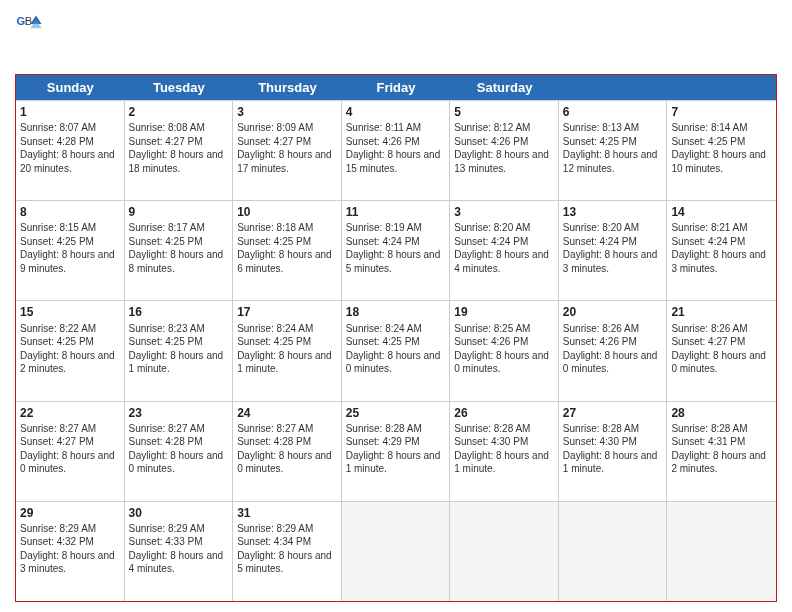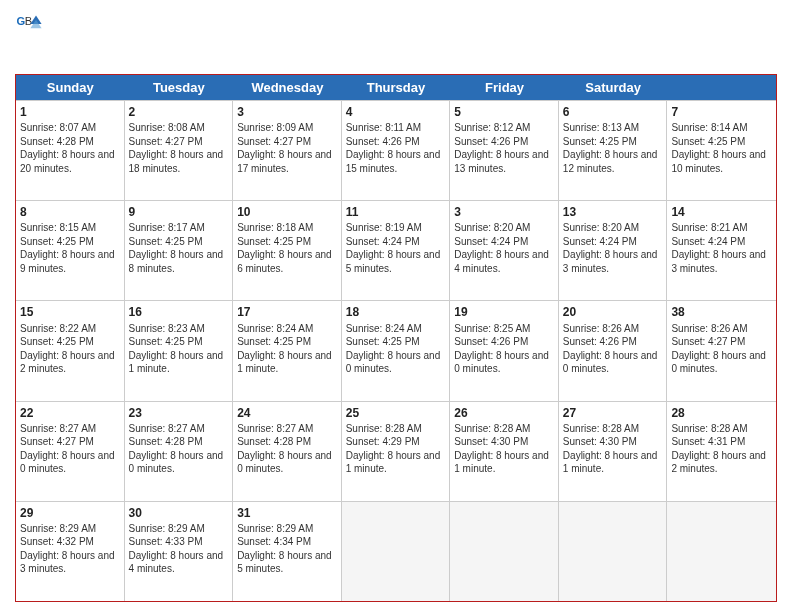--- a/index.html
+++ b/index.html
@@ -129,21 +129,20 @@
     <div class="title-area">
       <div class="month-title"></div>
       <div class="location"></div>
     </div>
   </div>
 
   <div class="calendar">
     <div class="cal-header">
     <div class="cal-header-cell">Sunday</div>
         <div class="cal-header-cell">Tuesday</div>
-        <div class="cal-header-cell">Wednesday</div>
         <div class="cal-header-cell">Thursday</div>
         <div class="cal-header-cell">Friday</div>
         <div class="cal-header-cell">Saturday</div>
       </div>
     <div class="cal-body">
     <div class="cal-row">
           <div class="cal-cell">
             <span class="day-num">1</span>
             <div class="day-info">Sunrise: 8:07 AM<br>Sunset: 4:28 PM<br>Daylight: 8 hours and 20 minutes.</div>
           </div>
@@ -221,21 +220,21 @@
           </div>
           <div class="cal-cell">
             <span class="day-num">19</span>
             <div class="day-info">Sunrise: 8:25 AM<br>Sunset: 4:26 PM<br>Daylight: 8 hours and 0 minutes.</div>
           </div>
           <div class="cal-cell">
             <span class="day-num">20</span>
             <div class="day-info">Sunrise: 8:26 AM<br>Sunset: 4:26 PM<br>Daylight: 8 hours and 0 minutes.</div>
           </div>
           <div class="cal-cell">
-            <span class="day-num">38</span>
+            <span class="day-num">21</span>
             <div class="day-info">Sunrise: 8:26 AM<br>Sunset: 4:27 PM<br>Daylight: 8 hours and 0 minutes.</div>
           </div>
         </div>
         <div class="cal-row">
           <div class="cal-cell">
             <span class="day-num">22</span>
             <div class="day-info">Sunrise: 8:27 AM<br>Sunset: 4:27 PM<br>Daylight: 8 hours and 0 minutes.</div>
           </div>
           <div class="cal-cell">
             <span class="day-num">23</span>

